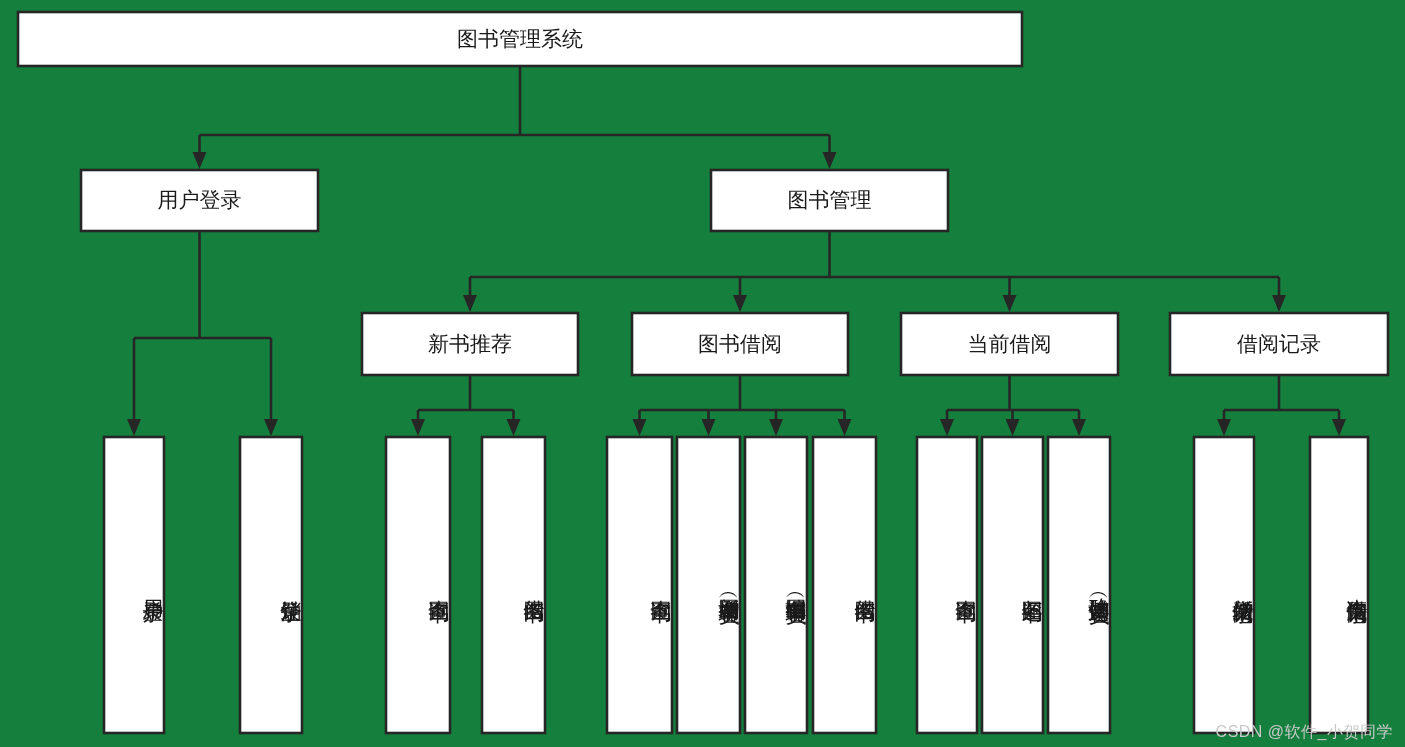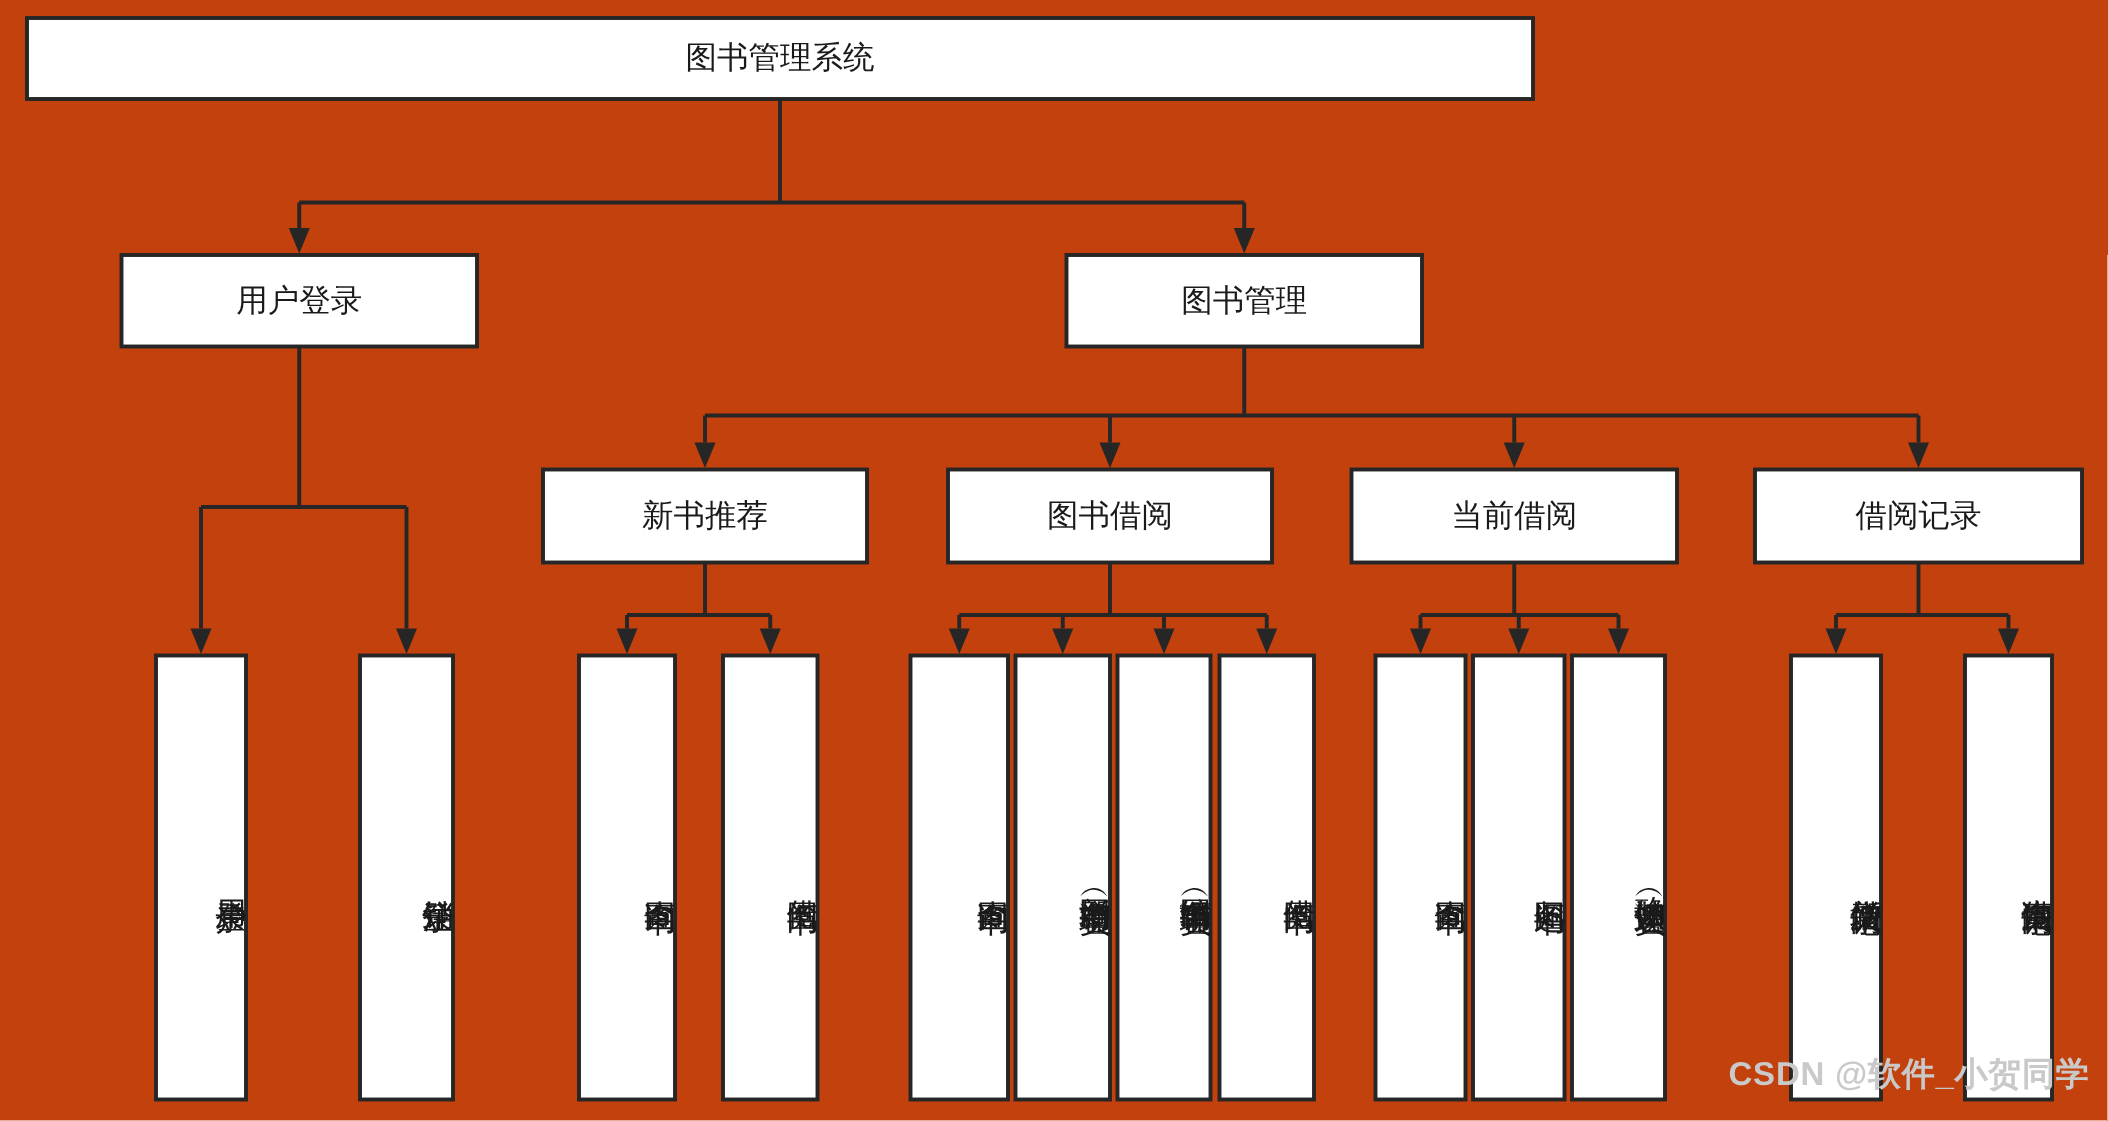--- a/index.html
+++ b/index.html
@@ -7,21 +7,21 @@
     padding: 0;
     background: #ffffff;
   }
   body {
     font-family: "Liberation Sans", "DejaVu Sans", sans-serif;
   }
   #diagram-root {
     position: relative;
     width: 1405px;
     height: 747px;
-    background: #c2410c;
+    background: #15803d;
     overflow: hidden;
   }
   svg.diagram-canvas {
     position: absolute;
     left: 0;
     top: 0;
     width: 1405px;
     height: 747px;
   }
   .node-box {
@@ -58,27 +58,26 @@
     letter-spacing: 1px;
     display: flex;
     align-items: flex-start;
     justify-content: center;
     text-align: center;
     pointer-events: none;
   }
   .watermark {
     position: absolute;
     right: 12px;
-    bottom: 16px;
+    bottom: 4px;
     font-family: "Liberation Sans", "DejaVu Sans", sans-serif;
-    font-size: 22px;
+    font-size: 16px;
     color: #c9c9c9;
     letter-spacing: 0.5px;
     white-space: nowrap;
-    font-weight: bold;
   }
 </style>
 </head>
 <body>
 
 <div id="diagram-root">
   <svg class="diagram-canvas" viewBox="0 0 1405 747">
     <g id="edges-layer">
         <path d="M 520 66 L 520 135" class="connector"></path>
         <path d="M 199.5 135 L 829.5 135" class="connector"></path>

